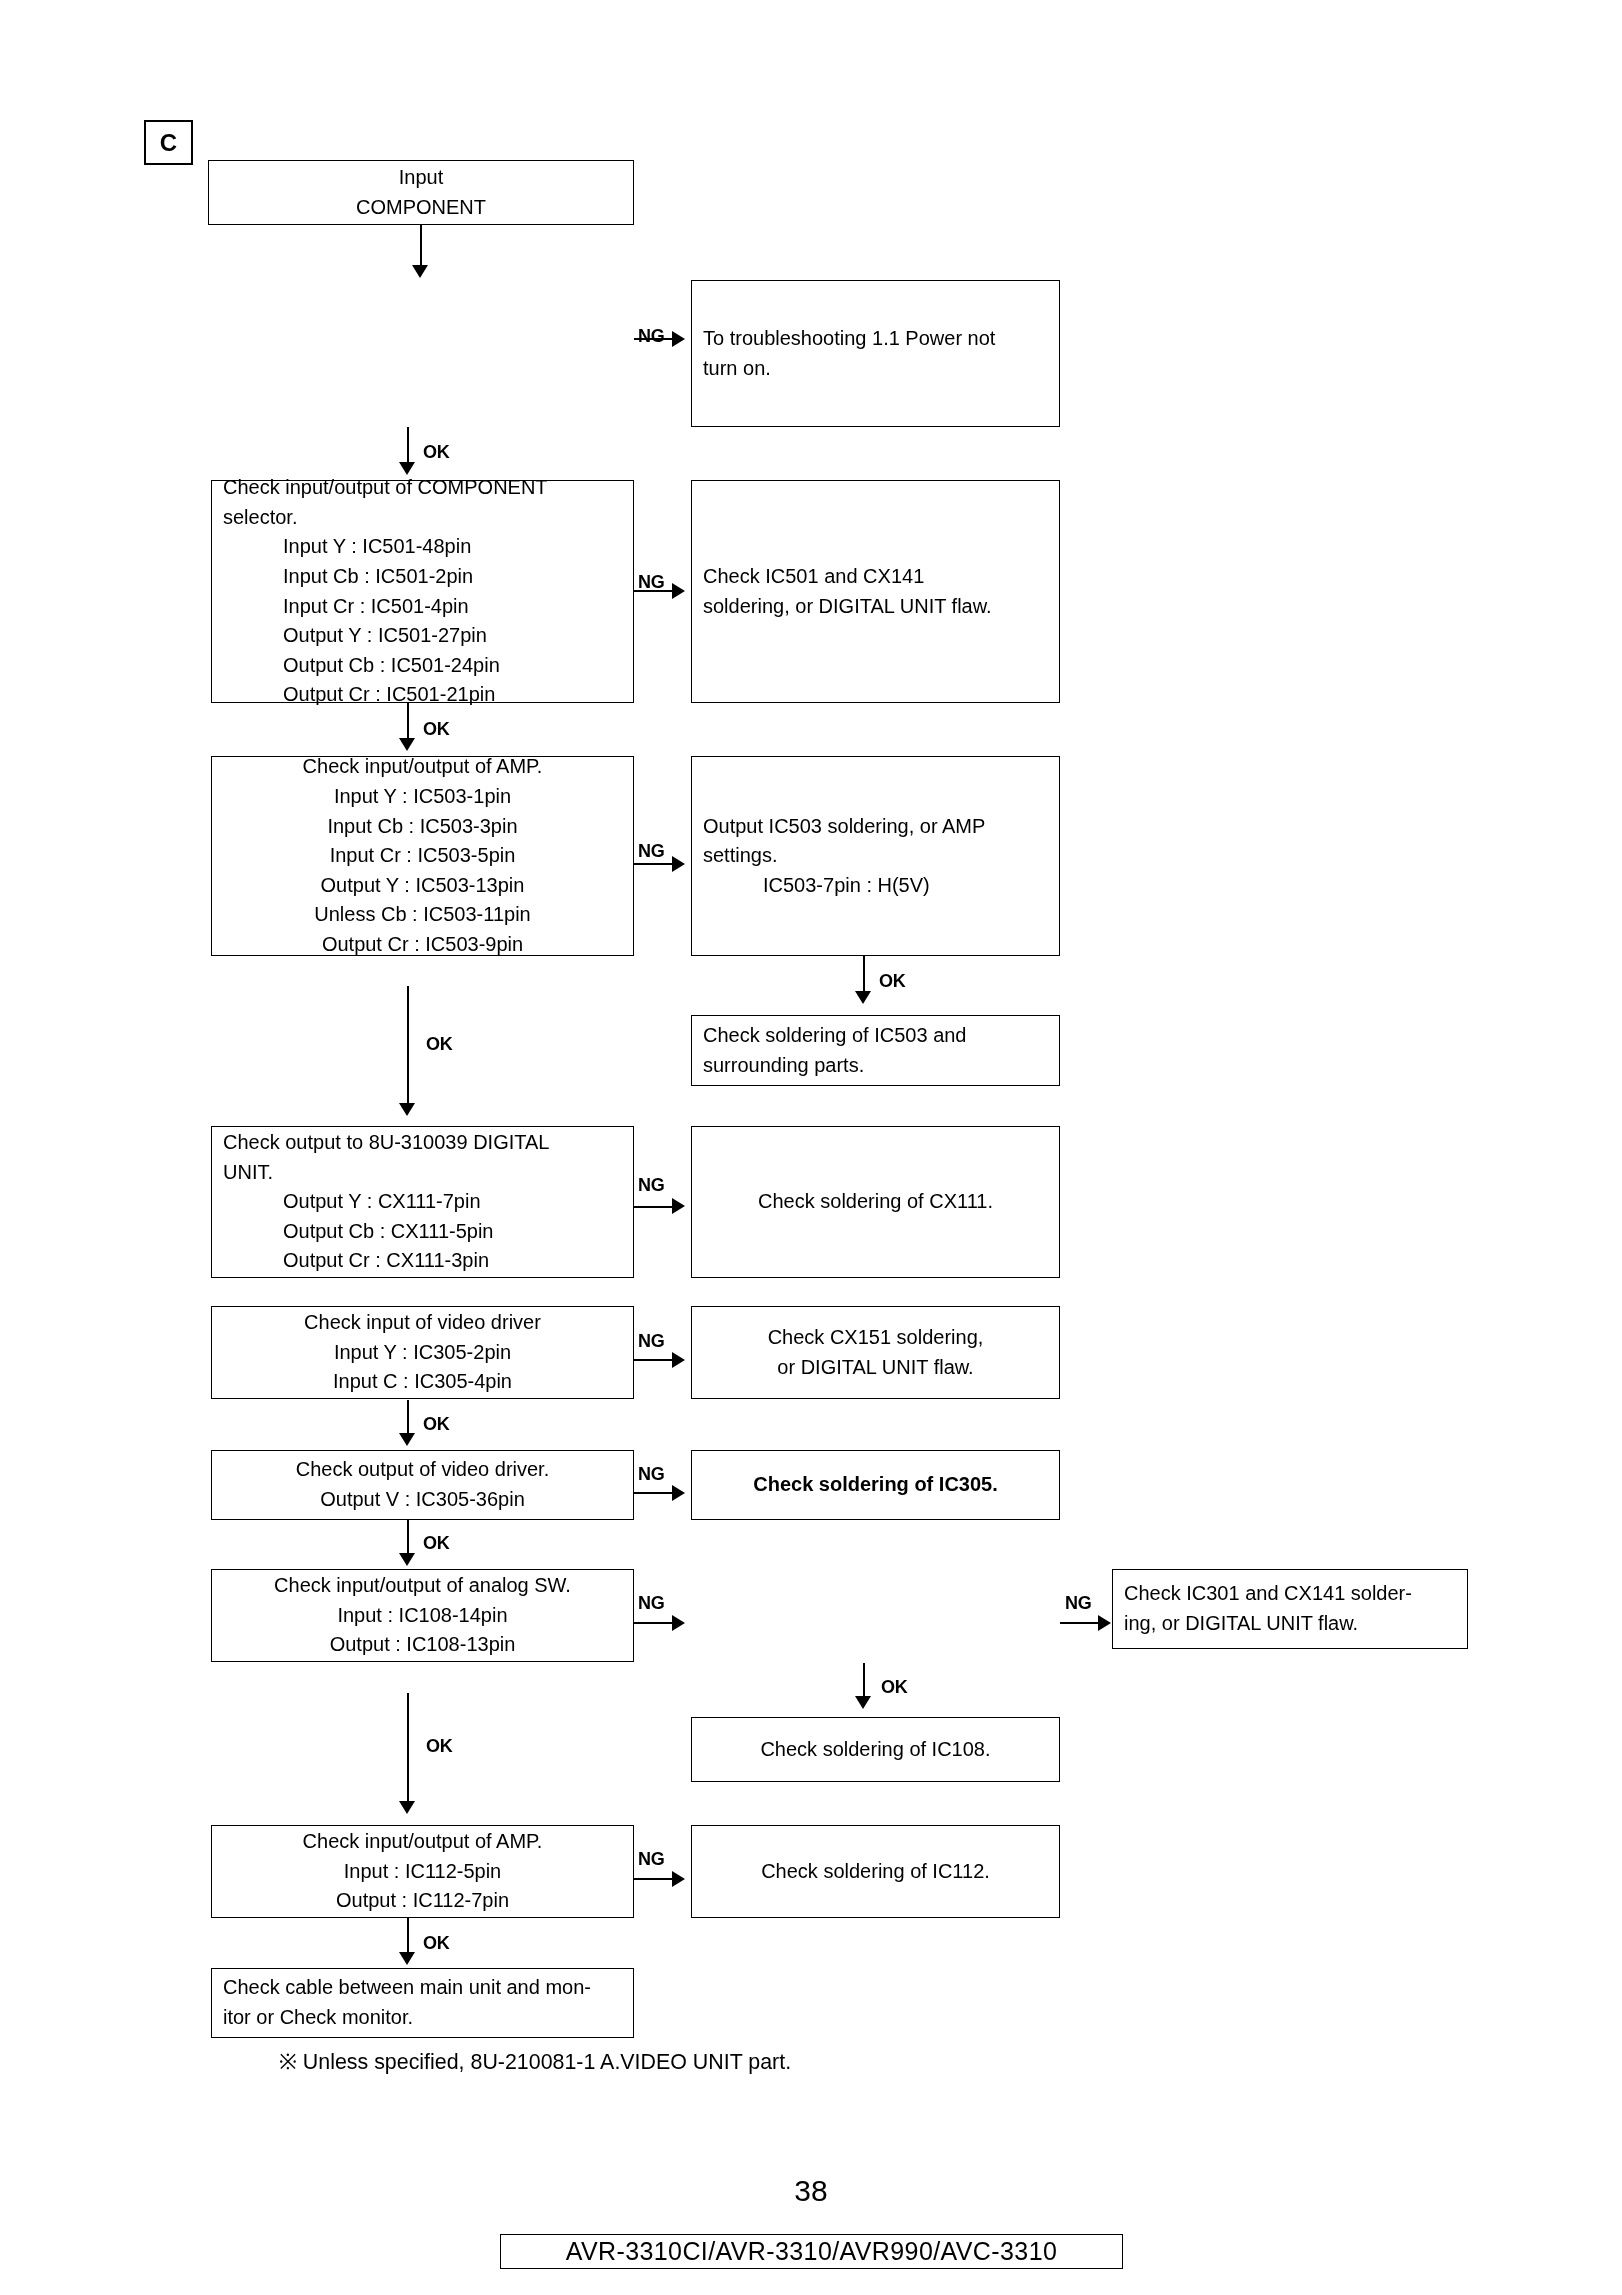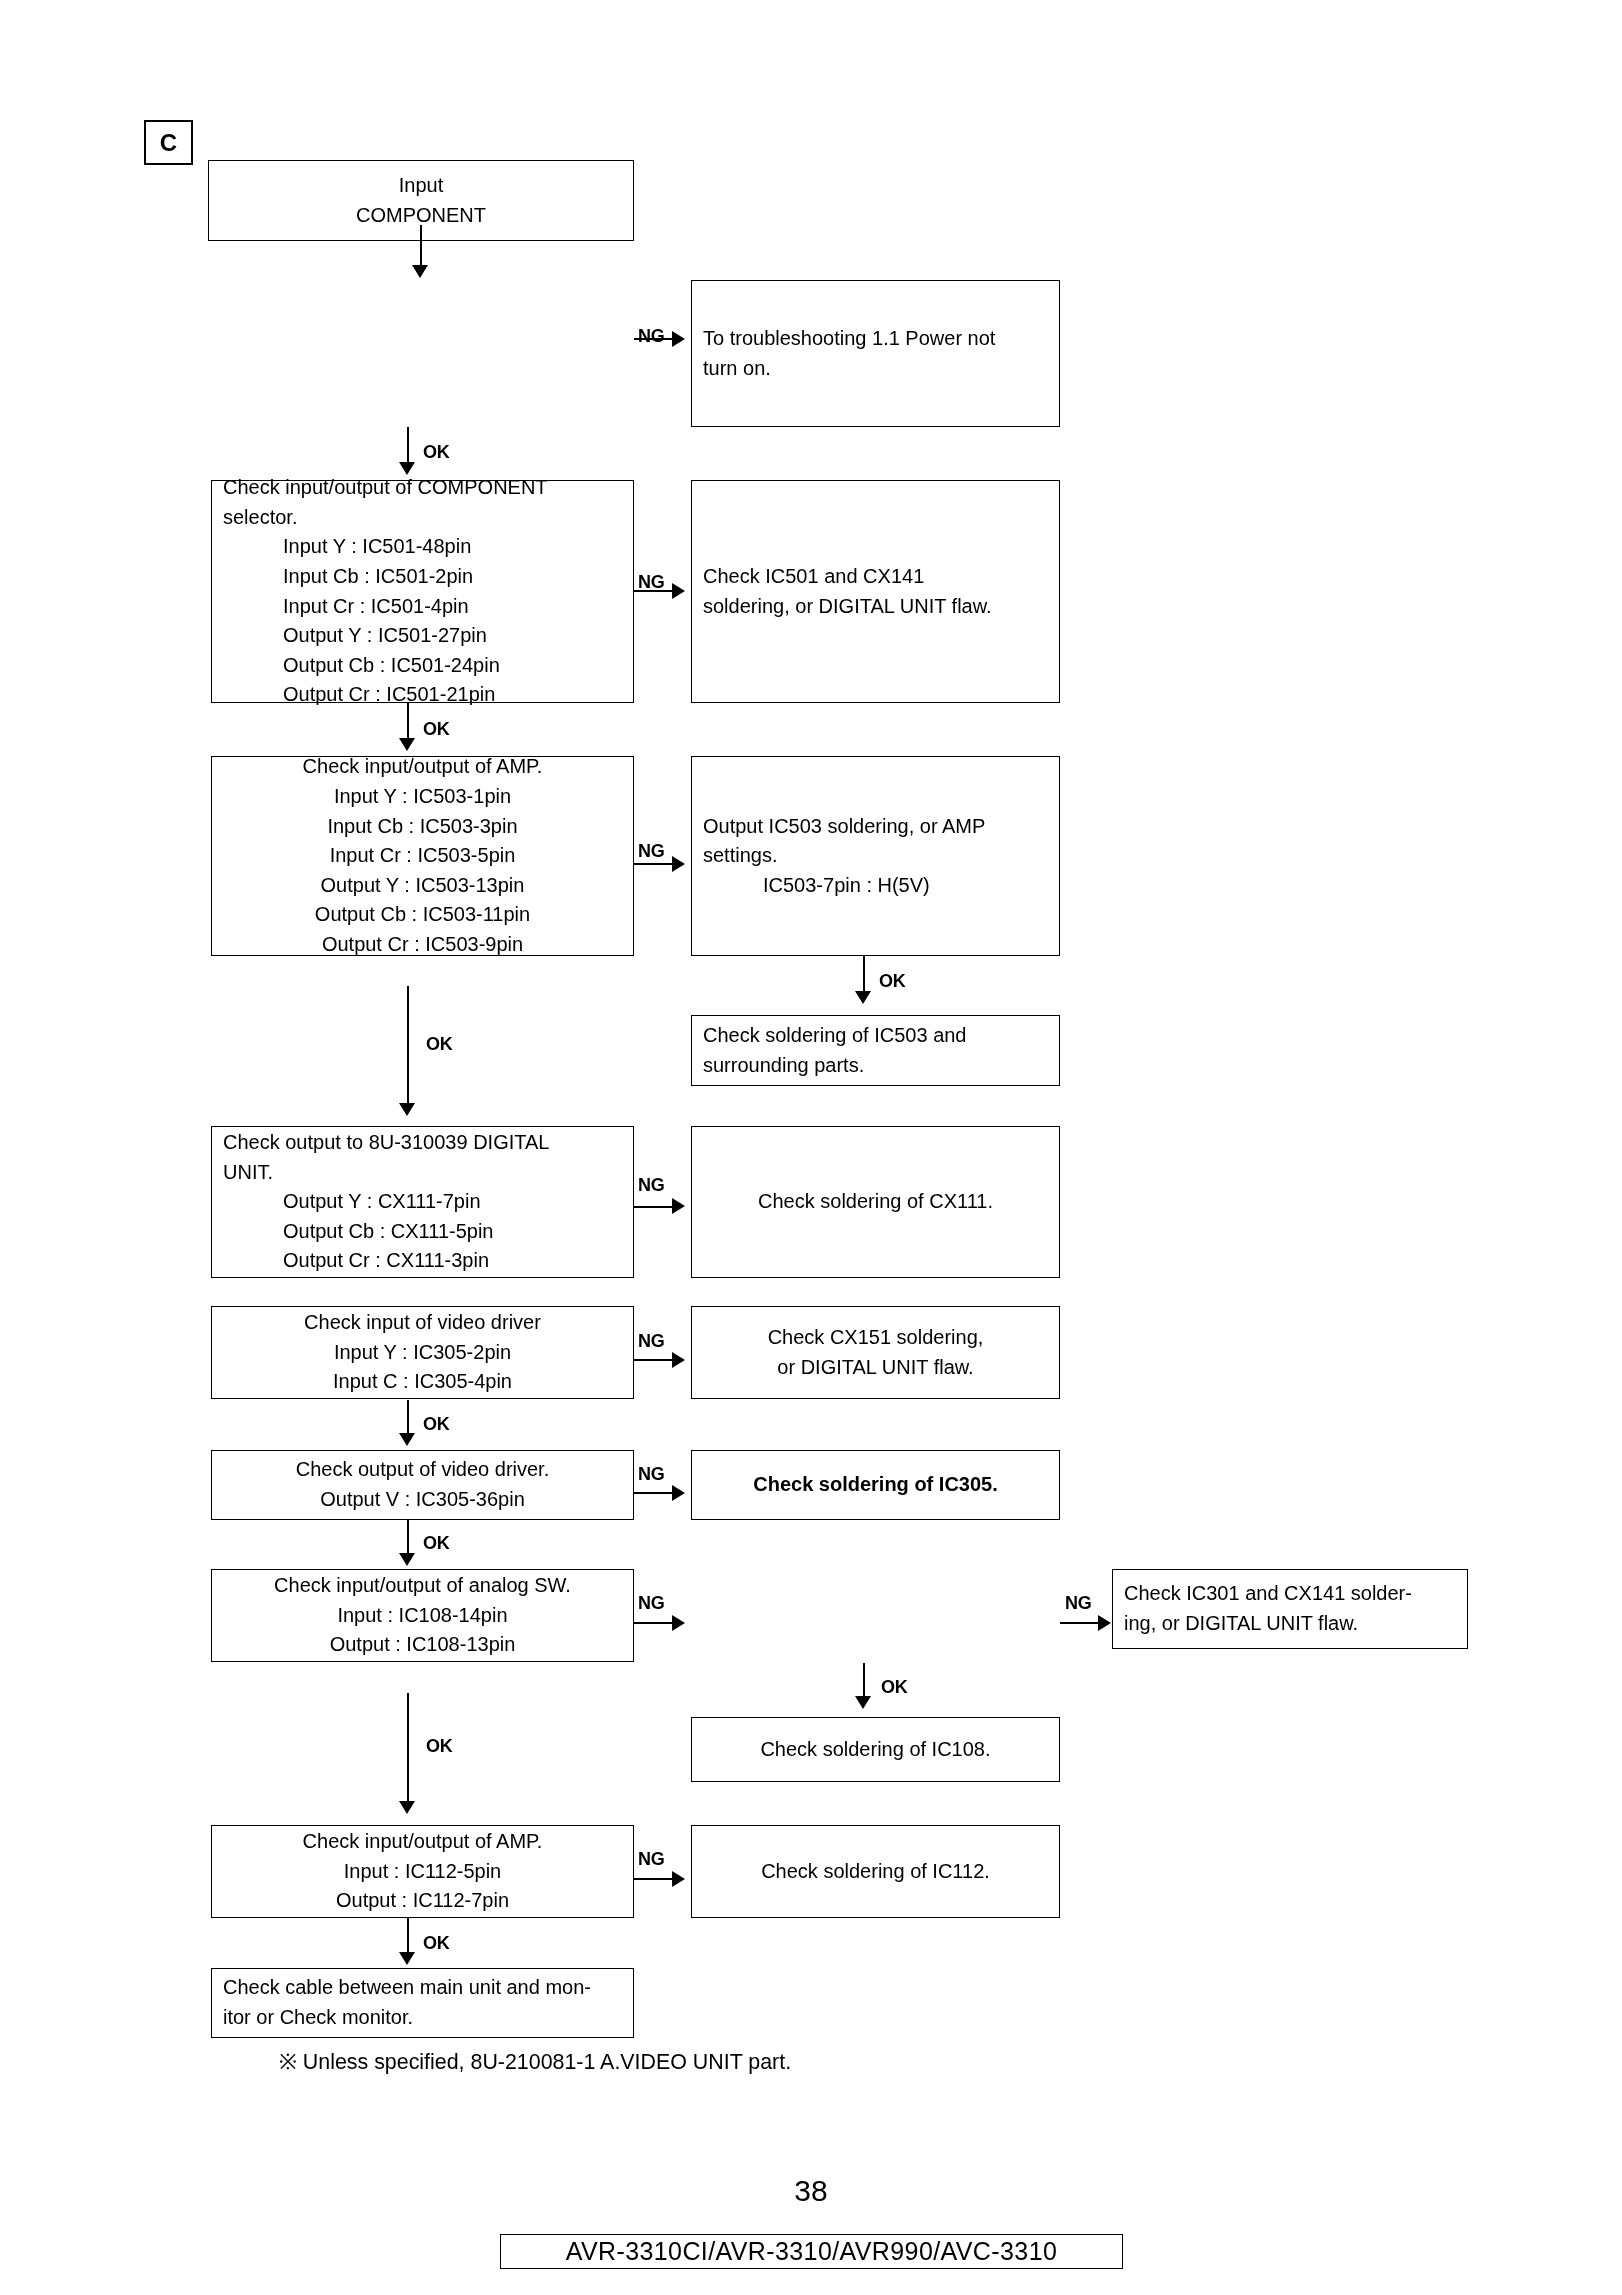--- a/index.html
+++ b/index.html
@@ -109,21 +109,21 @@
 </style>
 </head>
 <body>
 
 <div id="page">
 
   <div class="tagbox" style="left:144px; top:120px; width:49px; height:45px;">
     <span>C</span>
   </div>
 
-  <div class="box center" style="left:208px; top:160px; width:426px; height:81px;">
+  <div class="box center" style="left:208px; top:160px; width:426px; height:65px;">
     <span class="ln">Input</span>
     <span class="ln">COMPONENT</span>
   </div>
 
   <div class="vline" style="left:420px; top:225px; height:43px;"></div>
   <div class="vhead" style="left:412px; top:265px;"></div>
 
 
   <div class="hline" style="left:634px; top:338px; width:41px;"></div>
   <div class="hhead" style="left:672px; top:331px;"></div>
@@ -161,21 +161,21 @@
   <div class="vline" style="left:407px; top:703px; height:38px;"></div>
   <div class="vhead" style="left:399px; top:738px;"></div>
   <div class="elabel" style="left:423px; top:719px;">OK</div>
 
   <div class="box center" style="left:211px; top:756px; width:423px; height:200px;">
     <span class="ln">Check input/output of AMP.</span>
     <span class="ln">Input Y : IC503-1pin</span>
     <span class="ln">Input Cb : IC503-3pin</span>
     <span class="ln">Input Cr : IC503-5pin</span>
     <span class="ln">Output Y : IC503-13pin</span>
-    <span class="ln">Output Cb : IC503-11pin</span>
+    <span class="ln">Unless Cb : IC503-11pin</span>
     <span class="ln">Output Cr : IC503-9pin</span>
   </div>
 
   <div class="hline" style="left:634px; top:863px; width:41px;"></div>
   <div class="hhead" style="left:672px; top:856px;"></div>
   <div class="elabel" style="left:638px; top:841px;">NG</div>
 
   <div class="box left indent" style="left:691px; top:756px; width:369px; height:200px;">
     <span class="ln">Output IC503 soldering, or  AMP</span>
     <span class="ln">settings.</span>

